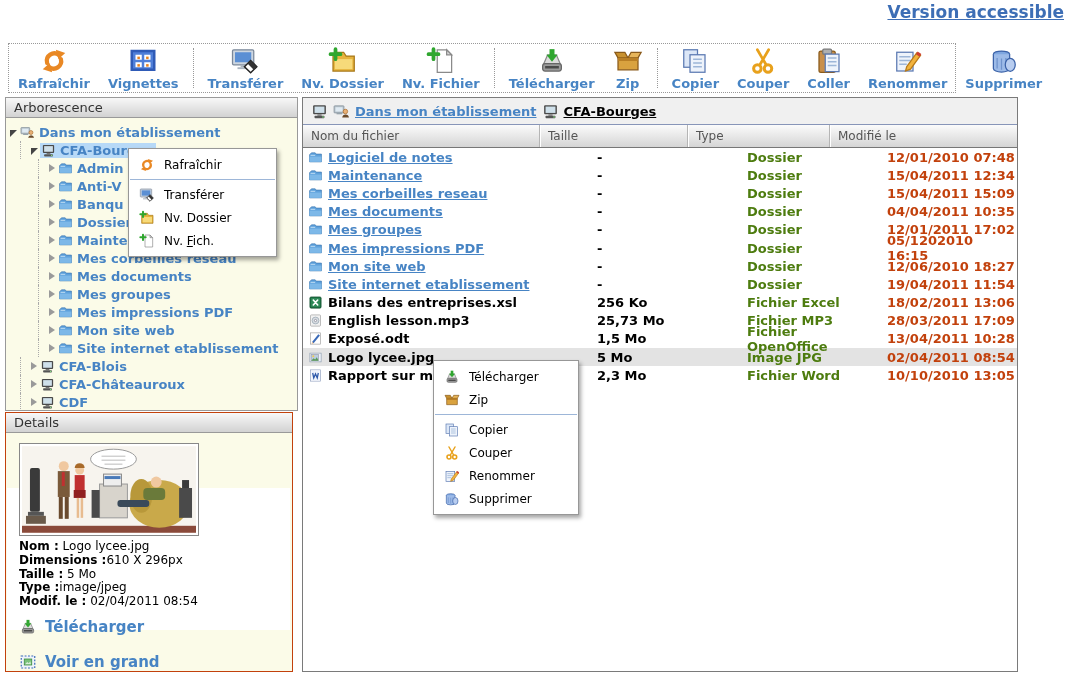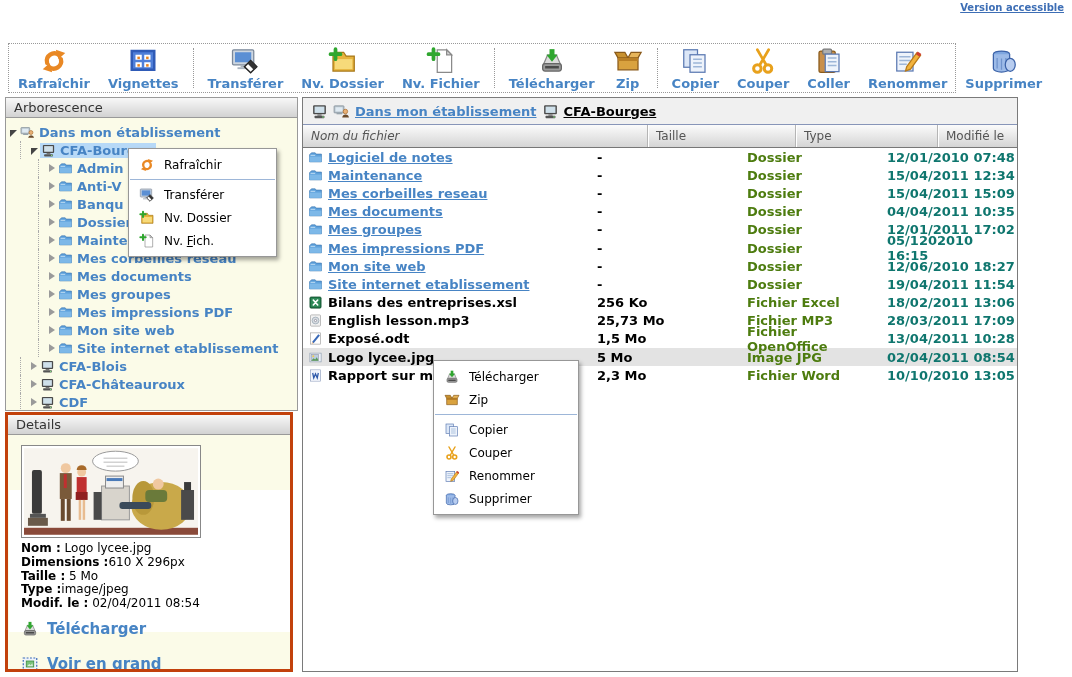--- a/index.html
+++ b/index.html
@@ -1,20 +1,20 @@
 <!DOCTYPE html>
 <html><head>
 <meta charset="utf-8">
 <style>
   html,body{margin:0;padding:0;background:#fff;}
   #screen{position:relative;width:1072px;height:677px;overflow:hidden;
           font-family:"DejaVu Sans","Liberation Sans",sans-serif;background:#fff;}
 
   
-  #accessible{position:absolute;top:2px;right:8px;font-size:10px;font-weight:bold;
+  #accessible{position:absolute;top:2px;right:8px;font-size:17px;font-weight:bold;
               color:#3d6eb5;text-decoration:underline;cursor:pointer;}
 
   
   #toolbar{position:absolute;left:8px;top:43px;width:948px;height:50px;
            border:1px dotted #999;background:#fff;display:flex;align-items:center;box-sizing:border-box;}
   .tb-item{display:flex;flex-direction:column;align-items:center;justify-content:flex-end;
            padding:1px 9px;height:48px;box-sizing:border-box;cursor:pointer;}
   .tb-item .icon{height:30px;display:flex;align-items:flex-end;}
   .tb-label{font-size:13px;font-weight:bold;color:#4784c4;white-space:nowrap;line-height:15px;}
   .tb-sep{align-self:stretch;margin:4px 5px;border-left:1px dotted #999;}
@@ -34,21 +34,21 @@
   .tree-sel{display:flex;align-items:center;gap:4px;padding:0 3px 0 1px;}
   .tree-row.selected .tree-sel{background:#b7d9f7;}
   .exp{width:9px;height:9px;margin-right:2px;flex:0 0 auto;}
   .exp.expanded{width:0;height:0;border-top:7px solid #444;border-right:7px solid transparent;margin-top:2px;}
   .exp.collapsed{width:0;height:0;border-left:6px solid #9a9a9a;border-top:4px solid transparent;
                  border-bottom:4px solid transparent;}
   .icon{display:inline-flex;flex:0 0 auto;}
 
   
   #details-panel{position:absolute;left:5px;top:412px;width:288px;height:260px;
-                 border:3px solid #c2410c;background:#fbfbe8;box-sizing:border-box;overflow:hidden;}
+                 border:1px solid #c2410c;background:#fbfbe8;box-sizing:border-box;overflow:hidden;}
   #details-white{position:absolute;left:1px;top:75px;width:283px;height:142px;background:#fff;}
   #thumb{position:absolute;left:13px;top:30px;width:180px;height:93px;background:#fff;
          border:1px solid #888;box-sizing:border-box;padding:2px;}
   #details-fields{position:absolute;left:13px;top:127px;font-size:12px;color:#000;line-height:13.8px;}
   .dline b{font-weight:bold;}
   .dlink{position:absolute;left:13px;display:flex;align-items:center;gap:8px;
          font-size:15px;font-weight:bold;color:#4784c4;cursor:pointer;}
   #dlink-0{top:205px;}
   #dlink-1{top:240px;}
 
@@ -56,30 +56,30 @@
   #main-panel{position:absolute;left:302px;top:97px;width:716px;height:575px;
               border:1px solid #7a7a7a;background:#fff;box-sizing:border-box;overflow:hidden;}
   #breadcrumb{height:26px;background:#f0f0f0;border-bottom:1px solid #8795b8;
               display:flex;align-items:center;gap:5px;padding:0 8px;font-size:13px;font-weight:bold;}
   .bc-link{color:#4784c4;text-decoration:underline;cursor:pointer;}
   .bc-current{color:#000;text-decoration:underline;cursor:pointer;}
   #cols-header{display:flex;height:22px;background:linear-gradient(#fbfbfb,#d5d5d5);
                border-bottom:1px solid #777;color:#555;font-size:12px;align-items:center;}
   .ch{box-sizing:border-box;padding-left:8px;height:100%;display:flex;align-items:center;}
   .ch + .ch{border-left:1px solid #b5b5b5;box-shadow:inset 1px 0 0 #fff;}
-  .c1{width:344px;font-style:italic;} .c2{width:148px;} .c3{width:142px;} .c4{flex:1;}
+  .c1{width:236px;} .c2{width:148px;} .c3{width:142px;} .c4{flex:1;}
   .frow{display:flex;align-items:center;height:18.2px;font-size:13px;font-weight:bold;cursor:pointer;}
   .frow.selected{background:#e3e3e3;}
   .fcell1{width:288px;display:flex;align-items:center;gap:5px;padding-left:5px;
           box-sizing:border-box;overflow:hidden;white-space:nowrap;text-align:right;}
   .fname-link{color:#4784c4;text-decoration:underline;}
   .fname-file{color:#000000;}
   .fcell2{width:148px;padding-left:6px;box-sizing:border-box;color:#000;}
   .fcell3{width:142px;padding-left:8px;box-sizing:border-box;color:#4d7c0f;}
-  .fcell4{flex:1;padding-left:6px;color:#0f766e;}
+  .fcell4{flex:1;padding-left:6px;color:#c2410c;}
 
   
   .ctx-menu{position:absolute;background:#fff;border:1px solid #979797;
             box-shadow:2px 3px 4px rgba(0,0,0,.35);padding:4px 0;z-index:20;}
   #tree-menu{left:128px;top:148px;width:147px;}
   #file-menu{left:433px;top:360px;width:144px;}
   .menu-item{display:flex;align-items:center;gap:9px;height:23px;padding:0 10px;
              font-size:12px;color:#000;cursor:pointer;white-space:nowrap;}
   .menu-sep{border-top:1px solid #9db6d8;margin:3px 1px;}
 </style>

